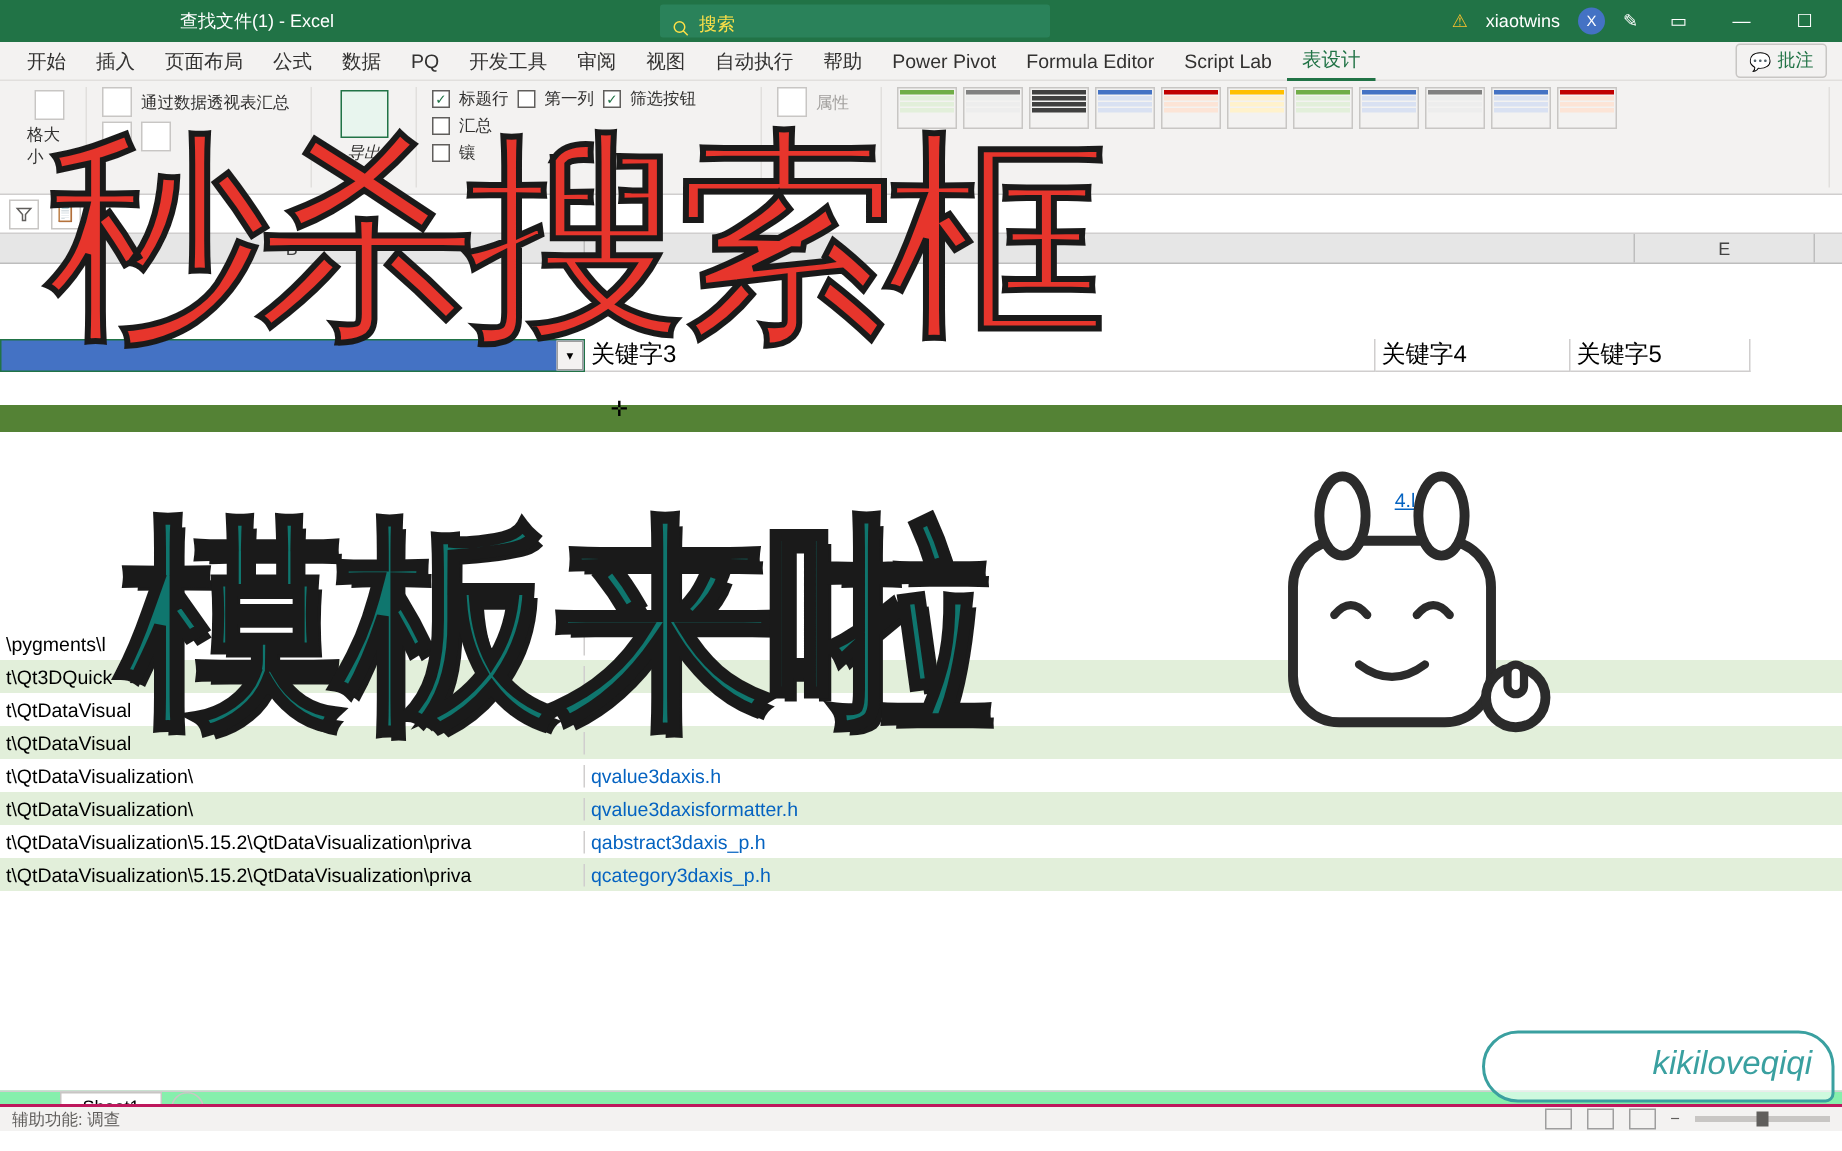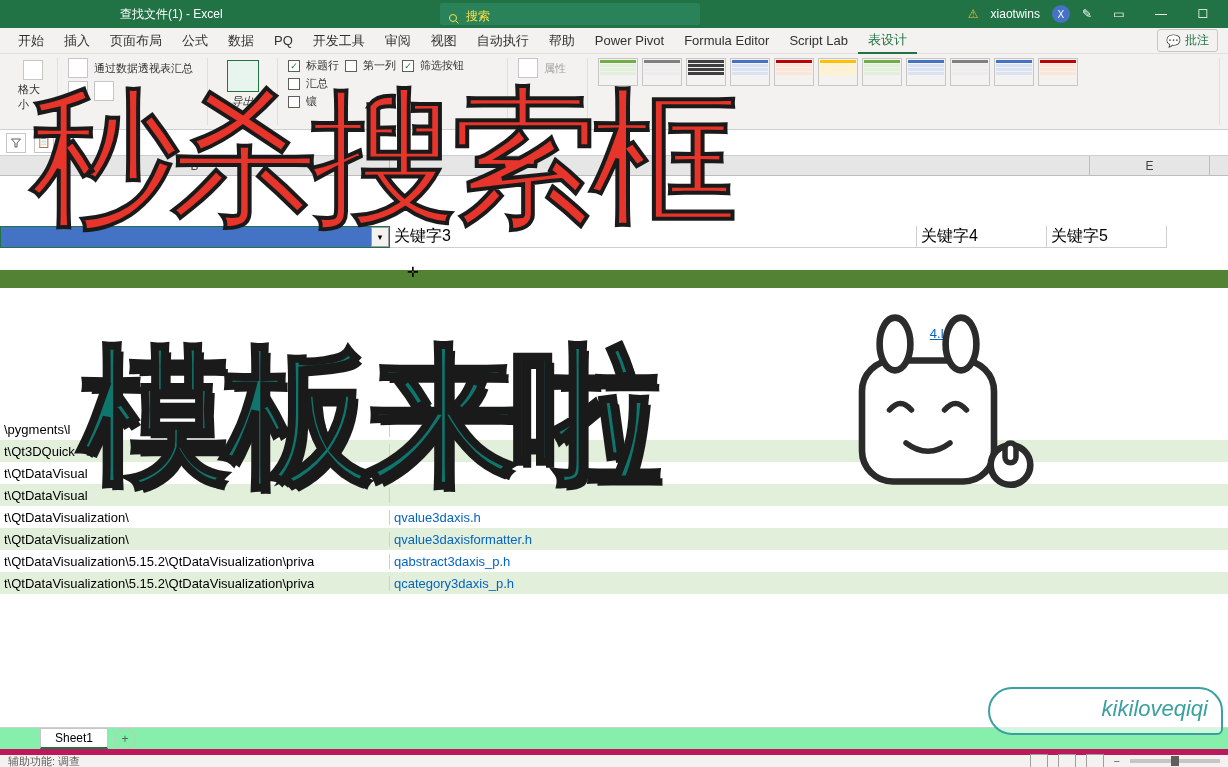--- a/index.html
+++ b/index.html
@@ -61,21 +61,21 @@
 .cell-b { width: 390px; padding-left: 4px; border-right: 1px solid #d0cece; white-space: nowrap; overflow: hidden; }
 .cell-c { width: 585px; padding-left: 4px; color: #0563c1; white-space: nowrap; overflow: hidden; }
 .frag-link { position: absolute; color: #0563c1; text-decoration: underline; font-size: 13px; }
 
 
 .sheettabs { position: absolute; bottom: 18px; left: 0; right: 0; height: 22px; background: #86efac; border-top: 1px solid #d0cece; display: flex; align-items: center; padding-left: 40px; font-size: 12px; }
 .sheettab { padding: 2px 14px; background: #fff; border: 1px solid #c8c6c4; border-bottom: 2px solid #217346; cursor: pointer; }
 .addsheet { width: 22px; height: 22px; display: flex; align-items: center; justify-content: center; cursor: pointer; color: #605e5c; margin-left: 6px; border:1px solid #c8c6c4; border-radius:50%; }
 
 
-.statusbar { position: absolute; bottom: 0; left: 0; right: 0; height: 18px; background: #f3f2f1; border-top: 6px solid #be185d; display: flex; align-items: center; padding: 0 8px; font-size: 11px; color: #605e5c; justify-content: space-between; }
+.statusbar { position: absolute; bottom: 13px; left: 0; right: 0; height: 18px; background: #f3f2f1; border-top: 2px solid #be185d; display: flex; align-items: center; padding: 0 8px; font-size: 11px; color: #605e5c; justify-content: space-between; }
 .zoom { display: flex; gap: 10px; align-items: center; }
 .zoom-ico { width: 18px; height: 14px; border: 1px solid #9e9e9e; cursor:pointer; }
 .zoom-slider { width: 90px; height: 4px; background: #c8c6c4; position: relative; }
 .zoom-slider::after { content:""; position:absolute; left:45%; top:-3px; width:8px; height:10px; background:#605e5c; }
 
 
 .overlay1 { position: absolute; top: 60px; left: 30px; right: 28px; font-size: 148px; font-weight: 400; color: #e7352c; -webkit-text-stroke: 4px #1a1a1a; letter-spacing: -8px; white-space: nowrap; z-index: 50; }
 .overlay2 { position: absolute; top: 318px; left: 80px; font-size: 150px; font-weight: 400; color: #0f766e; -webkit-text-stroke: 8px #1a1a1a; letter-spacing: -6px; white-space: nowrap; z-index: 50; text-shadow: 6px 6px 0 #1a1a1a; }
 .mascot { position: absolute; top: 300px; right: 190px; width: 220px; height: 220px; z-index: 51; }
 .watermark { position: absolute; right: 20px; bottom: 45px; font-style: italic; font-size: 22px; color: #3aa0a0; z-index: 52; }

